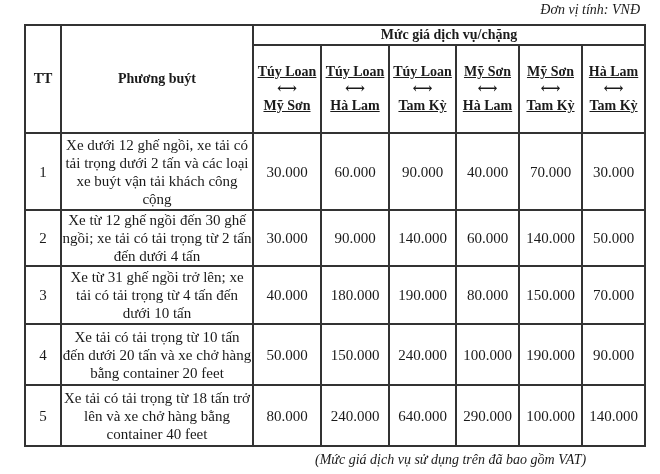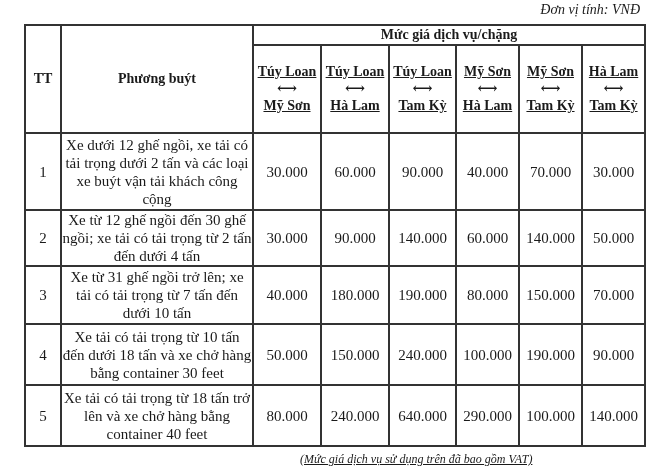--- a/index.html
+++ b/index.html
@@ -11,21 +11,21 @@
   table.fee td, table.fee th { border: 2px solid #333; padding: 0; font-size: 15px;
               text-align: center; vertical-align: middle; line-height: 18px; }
   table.fee th { font-weight: bold; font-size: 14px; }
   .hdr-group { height: 19px; }
   .route { height: 88px; }
   .route .from, .route .to { display: block; text-decoration: underline; }
   .arrow { display: block; font-size: 14px; line-height: 16px; }
   td.desc { text-align: justify; padding: 0 2px; font-size: 14.5px; line-height: 18.5px; border-radius: 19px; }
   td.num { text-align: right; padding-right: 4px; }
   td.num.c { text-align: center; }
-  .foot { position: absolute; left: 300px; top: 452px; font-size: 12px; font-style: italic; text-decoration: underline; }
+  .foot { position: absolute; left: 315px; top: 452px; font-size: 14px; font-style: italic; }
 </style>
 </head>
 <body>
 
 <div class="unit">Đơn vị tính: VNĐ</div>
 
 <table class="fee">
   <colgroup>
     <col style="width:36px">
       <col style="width:192px">
@@ -90,31 +90,31 @@
     <td class="desc">Xe từ 12 ghế ngồi đến 30 ghế ngồi; xe tải có tải trọng từ 2 tấn đến dưới 4 tấn</td>
     <td class="num c">30.000</td>
     <td class="num">90.000</td>
     <td class="num c">140.000</td>
     <td class="num c">60.000</td>
     <td class="num">140.000</td>
     <td class="num c">50.000</td>
   </tr>
   <tr style="height:58px">
     <td>3</td>
-    <td class="desc">Xe từ 31 ghế ngồi trở lên; xe tải có tải trọng từ 7 tấn đến dưới 10 tấn</td>
+    <td class="desc">Xe từ 31 ghế ngồi trở lên; xe tải có tải trọng từ 4 tấn đến dưới 10 tấn</td>
     <td class="num c">40.000</td>
     <td class="num">180.000</td>
     <td class="num c">190.000</td>
     <td class="num c">80.000</td>
     <td class="num">150.000</td>
     <td class="num c">70.000</td>
   </tr>
   <tr style="height:61px">
     <td>4</td>
-    <td class="desc">Xe tải có tải trọng từ 10 tấn đến dưới 18 tấn và xe chở hàng bằng container 30 feet</td>
+    <td class="desc">Xe tải có tải trọng từ 10 tấn đến dưới 20 tấn và xe chở hàng bằng container 20 feet</td>
     <td class="num c">50.000</td>
     <td class="num">150.000</td>
     <td class="num c">240.000</td>
     <td class="num c">100.000</td>
     <td class="num">190.000</td>
     <td class="num c">90.000</td>
   </tr>
   <tr style="height:61px">
     <td>5</td>
     <td class="desc">Xe tải có tải trọng từ 18 tấn trở lên và xe chở hàng bằng container 40 feet</td>

